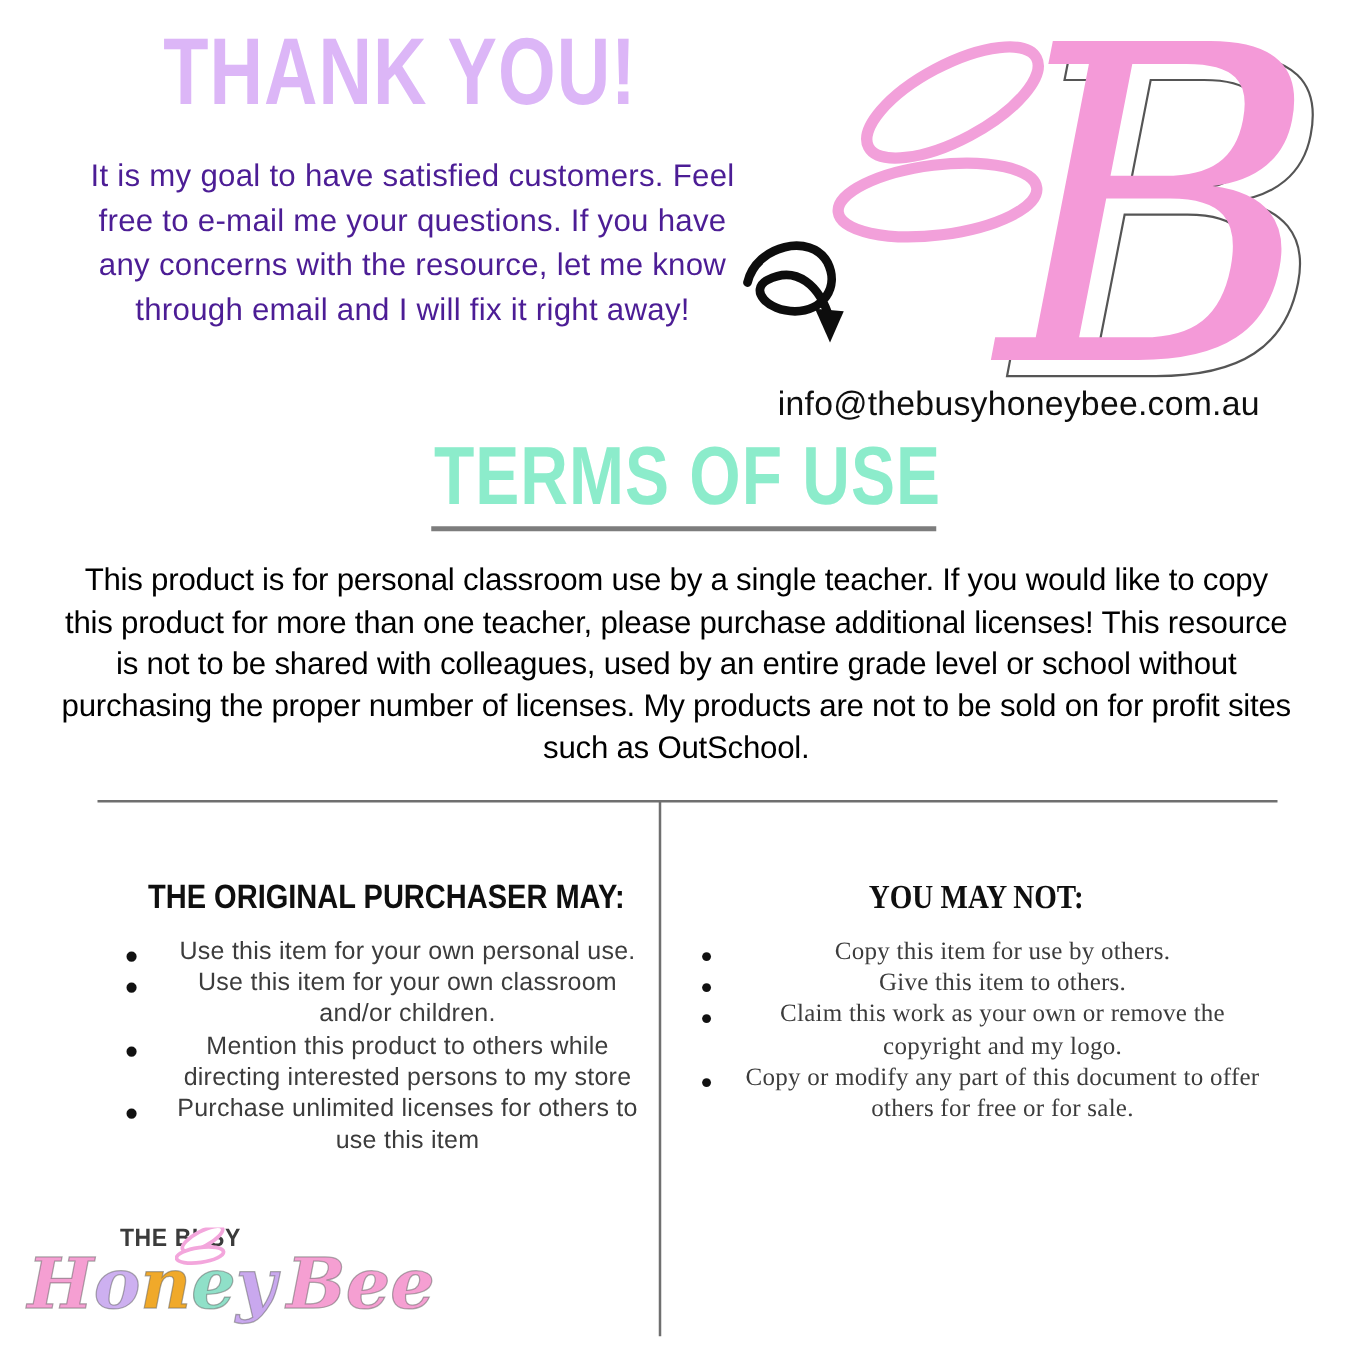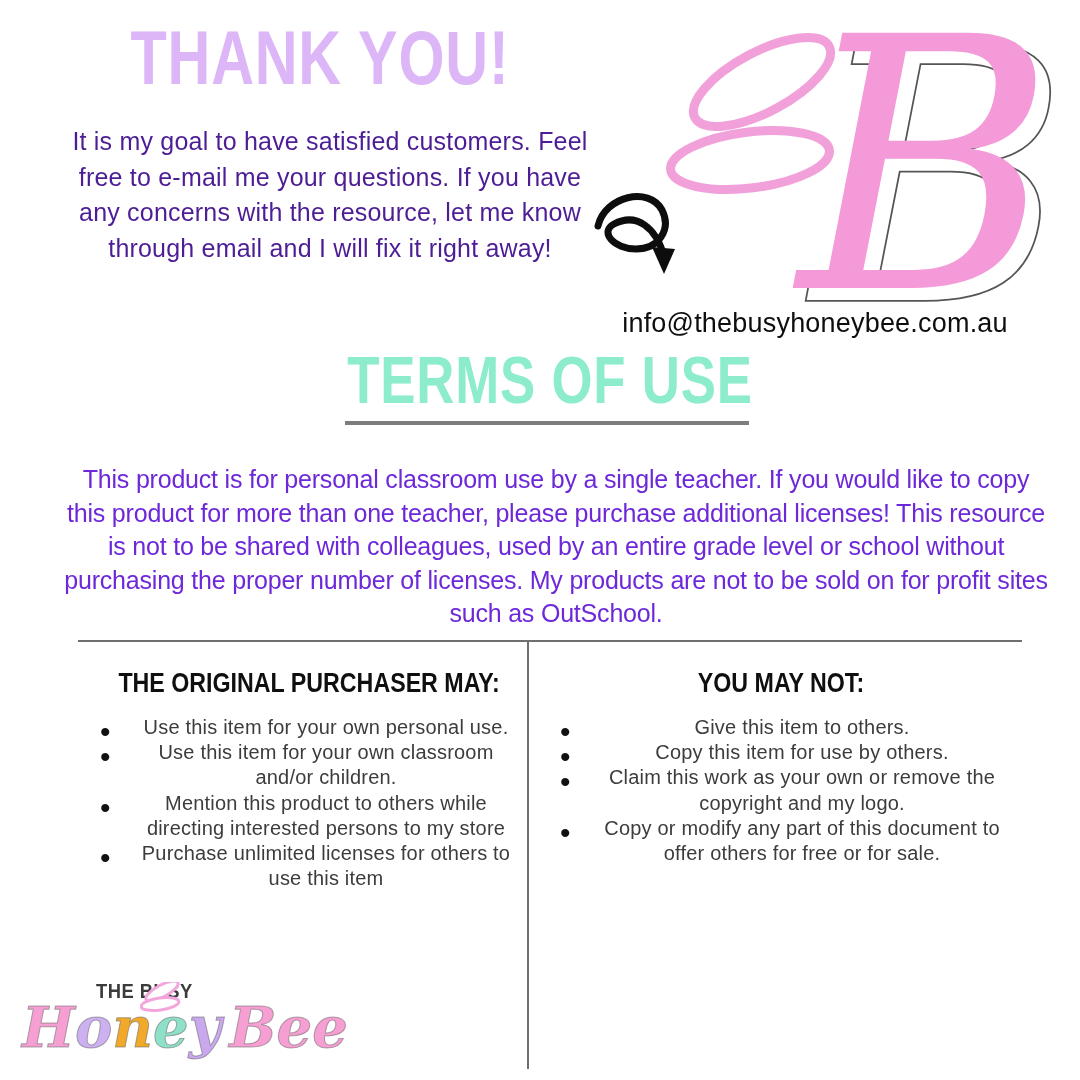--- a/index.html
+++ b/index.html
@@ -32,32 +32,32 @@
 
   
   .terms-title {
     left:280px; top:342px; width:540px; text-align:center; margin:0;
     font-size:66px; font-weight:800; letter-spacing:1px;
     color:#8ceccb; transform:scaleX(0.8); transform-origin:50% 0;
     white-space:nowrap;
   }
   .terms-underline { left:345px; top:421px; width:404px; height:4px; background:#7d7d7d; }
   .terms-par {
-    left:46px; top:447px; width:988px; margin:16px;
-    font-size:25px; line-height:1.34; text-align:center; color:#6d28d9;
+    left:46px; top:447px; width:988px; margin:1px;
+    font-size:25px; line-height:1.34; text-align:center; color:#000000;
     letter-spacing:-0.2px;
   }
 
   
   .rule-h { left:78px; top:640px; width:944px; height:2px; background:#6f6f6f; }
   .rule-v { left:527px; top:641px; width:2px; height:428px; background:#6f6f6f; }
 
-  .col { top:658px; }
+  .col { top:692px; }
   .col-left  { left:88px;  width:434px; }
-  .col-right { left:548px; width:466px; }
+  .col-right { left:548px; width:466px;font-family:Liberation Serif, serif; }
   .col h3 {
     margin:10px 0 16px; text-align:center; font-size:27px; font-weight:800;
     color:#0f0f0f; letter-spacing:0px; white-space:nowrap;
     transform:scaleX(0.86); transform-origin:50% 50%;
   }
   .col ul { list-style:none; margin:0; padding:0; }
   .col li {
     position:relative; padding-left:42px; text-align:center;
     font-size:20px; line-height:1.26; color:#3c3c3c; letter-spacing:0.2px;
   }
@@ -117,22 +117,22 @@
         <li>Use this item for your own personal use.</li>
         <li>Use this item for your own classroom and/or children.</li>
         <li>Mention this product to others while directing interested persons to my store</li>
         <li>Purchase unlimited licenses for others to use this item</li>
       </ul>
   </div>
 
   <div class="abs col col-right">
     <h3>YOU MAY NOT:</h3>
     <ul>
+        <li>Copy this item for use by others.</li>
         <li>Give this item to others.</li>
-        <li>Copy this item for use by others.</li>
         <li>Claim this work as your own or remove the copyright and my logo.</li>
         <li>Copy or modify any part of this document to offer others for free or for sale.</li>
       </ul>
   </div>
 
   <div class="abs footer-logo">
     <div class="logo-top">THE BUSY</div>
     <svg class="logo-wing-svg" viewBox="0 0 52 32" aria-hidden="true">
       <ellipse cx="22" cy="9" rx="18" ry="6" transform="rotate(-28 22 9)" fill="#ffffff" stroke="#f3a6dc" stroke-width="3"></ellipse>
       <ellipse cx="20" cy="22" rx="19" ry="6" transform="rotate(-8 20 22)" fill="#ffffff" stroke="#f3a6dc" stroke-width="3"></ellipse>

